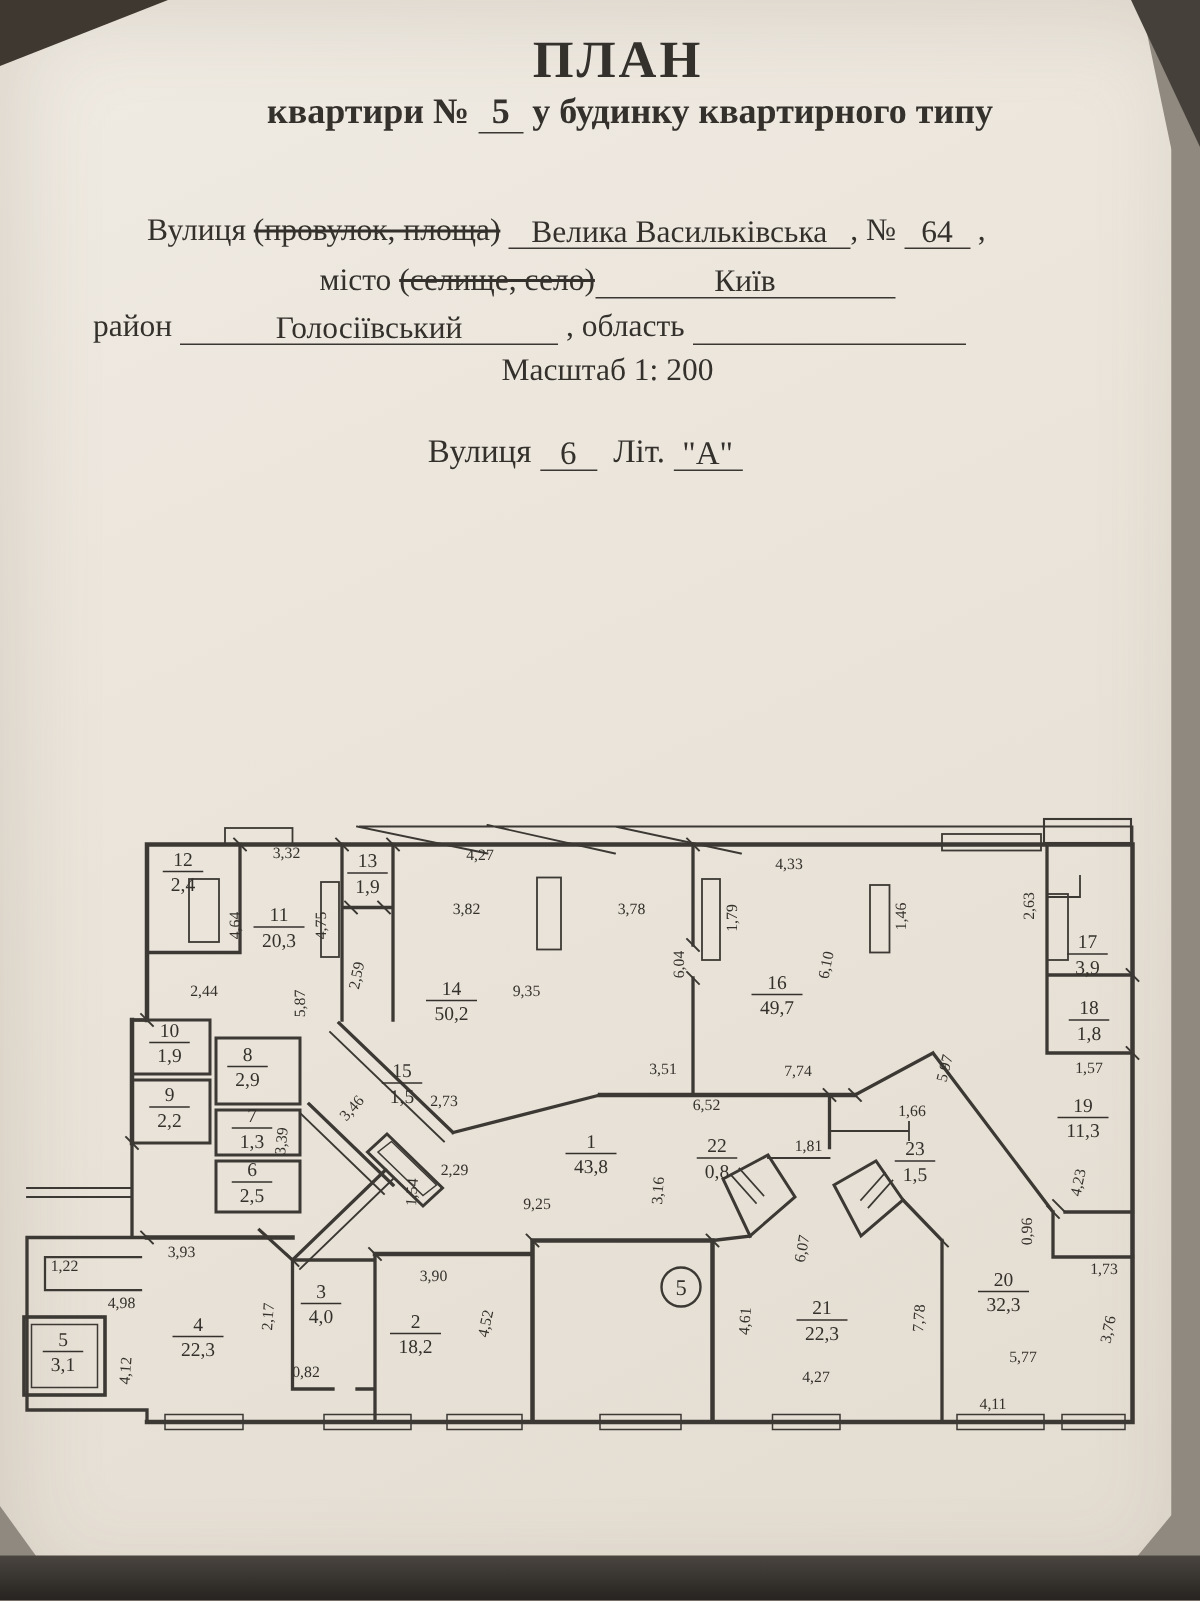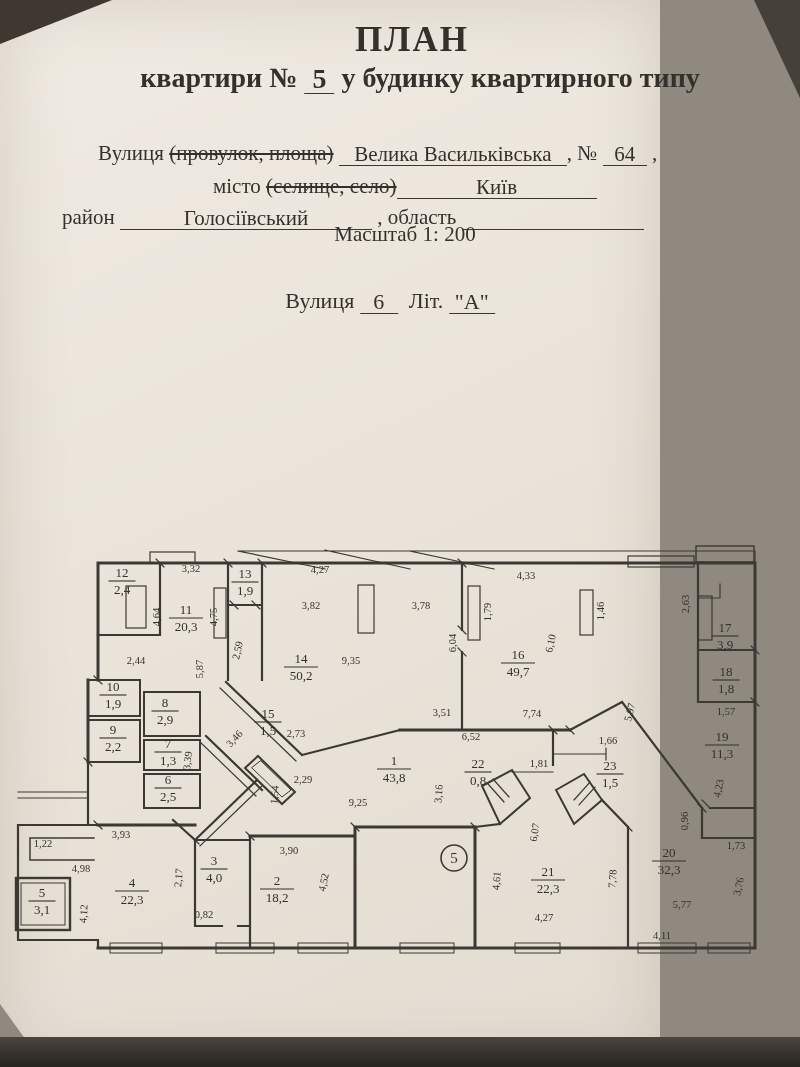--- a/index.html
+++ b/index.html
@@ -5,32 +5,32 @@
   html,body{margin:0;padding:0;}
   body{width:800px;height:1067px;overflow:hidden;background:#8f8980;position:relative;
        font-family:"Liberation Serif","DejaVu Serif",serif;}
   .corner{position:absolute;pointer-events:none;}
   .corner.tl{left:0;top:0;width:130px;height:60px;background:#3e3831;
              clip-path:polygon(0 0,112px 0,0 44px);}
   .corner.tr{right:0;top:0;width:60px;height:110px;background:#46403a;
              clip-path:polygon(14px 0,60px 0,60px 98px);}
   .bottom-strip{position:absolute;left:0;bottom:0;width:800px;height:30px;
                 background:linear-gradient(180deg,#4a453f,#262320);}
-  .paper{position:absolute;left:0;top:0;width:660px;height:1067px;
+  .paper{position:absolute;left:0;top:0;width:800px;height:1067px;
          background:linear-gradient(155deg,#f0ebe3 0%,#eae4da 45%,#e3dcd1 100%);
          clip-path:polygon(108px 0,760px 0,781px 100px,781px 1010px,752px 1045px,26px 1040px,0 1004px,0 40px);
          box-shadow:inset 0 0 70px rgba(110,92,70,.20);}
   .hdr{position:absolute;color:#34312c;white-space:nowrap;}
   .t1{top:20px;left:412px;transform:translateX(-50%);font-size:35px;font-weight:600;letter-spacing:2px;}
-  .t2{top:62px;left:420px;transform:translateX(-50%);font-size:28px;font-weight:600;font-family:Liberation Serif, serif;}
+  .t2{top:62px;left:420px;transform:translateX(-50%);font-size:24px;font-weight:600;font-family:Liberation Serif, serif;}
   .addr{font-size:21px;margin-top:11px;}
   .l1{top:130px;left:98px;}
   .l2{top:163px;left:213px;}
   .l3{top:194px;left:62px;}
-  .l4{top:211px;left:405px;transform:translateX(-50%);}
+  .l4{top:223px;left:405px;transform:translateX(-50%);}
   .l5{top:277px;left:390px;transform:translateX(-50%);font-size:22px;}
   .strike{text-decoration:line-through;}
   .uline{display:inline-block;border-bottom:1.6px solid #3a3732;text-align:center;
          vertical-align:bottom;line-height:1.05;}
   .u-street{min-width:228px;} .u-no{min-width:44px;} .u-city{min-width:200px;}
   .u-distr{min-width:252px;} .u-obl{min-width:182px;height:24px;}
   .u-floor{min-width:38px;} .u-lit{min-width:46px;}
   .u-apt{min-width:30px;font-weight:600;}
   #plan-svg{position:absolute;left:10px;top:540px;}
   #plan-svg path,#plan-svg rect,#plan-svg polygon,#plan-svg circle{stroke:#3c3934;fill:none;stroke-linecap:square;}

